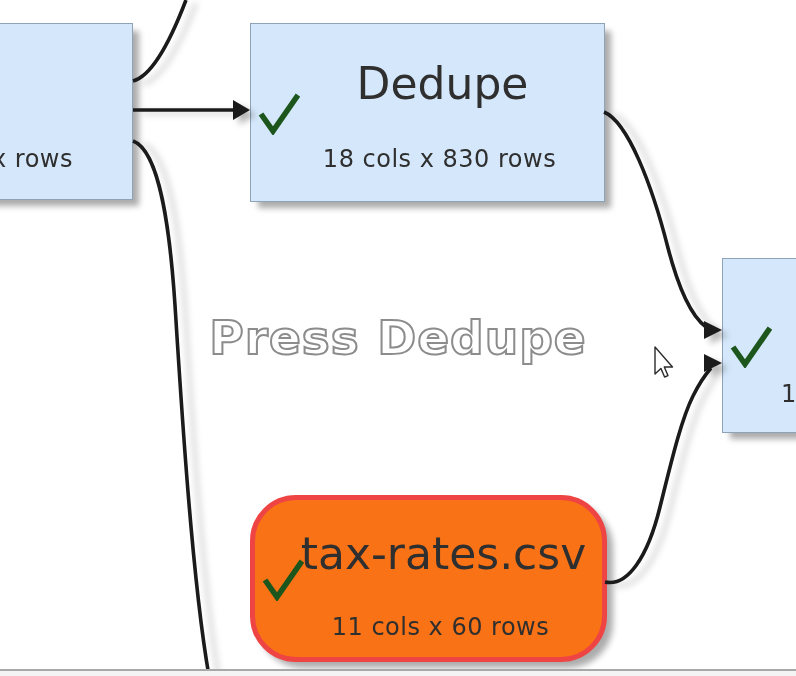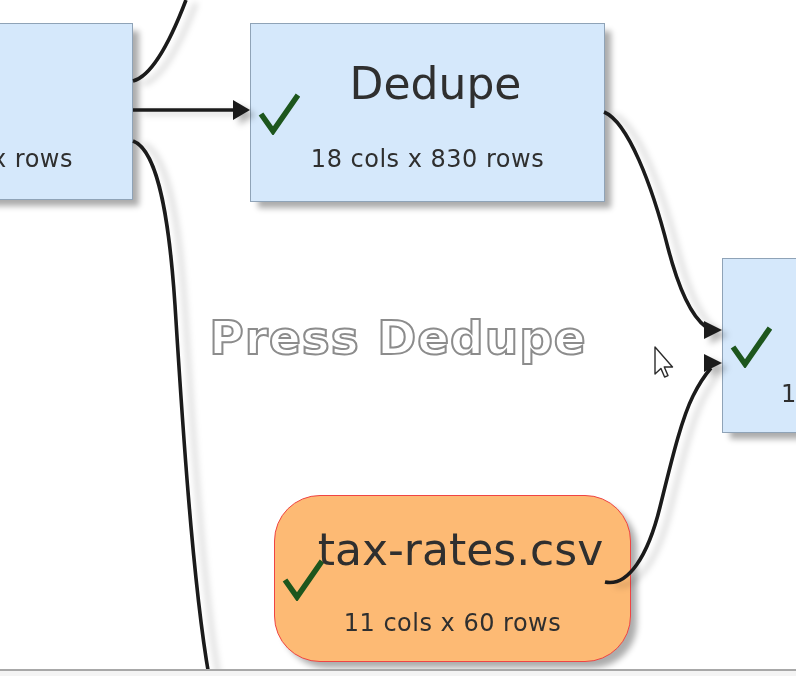--- a/index.html
+++ b/index.html
@@ -23,38 +23,37 @@
   .node {
     position: absolute;
     box-sizing: border-box;
     box-shadow: 7px 7px 6px -1px rgba(0,0,0,0.33);
   }
   .node.blue {
     background: #d5e8fb;
     border: 1px solid #8fa3b7;
   }
   .node.pink {
-    background: #fdba74;
-    border: 1px solid #ef4444;
+    background: #f97316;
+    border: 5px solid #ef4444;
     border-radius: 46px;
-    margin-left: 24px;
   }
   .node .title {
     position: absolute;
-    left: 8px;
+    left: 15px;
     width: 100%;
     text-align: center;
     font-size: 44px;
     line-height: 52px;
     color: #2f2f2f;
     white-space: nowrap;
   }
   .node .subtitle {
     position: absolute;
-    left: 0;
+    left: 12px;
     width: 100%;
     text-align: center;
     font-size: 24px;
     line-height: 30px;
     letter-spacing: 0.5px;
     color: #2f2f2f;
     white-space: nowrap;
   }
   .check {
     position: absolute;

